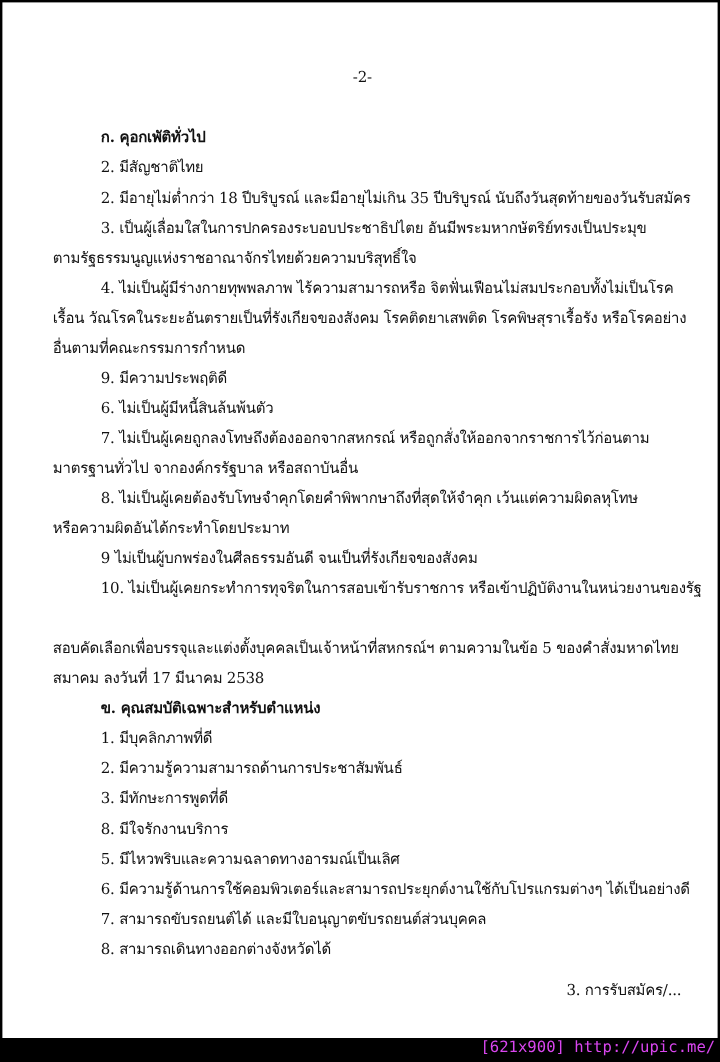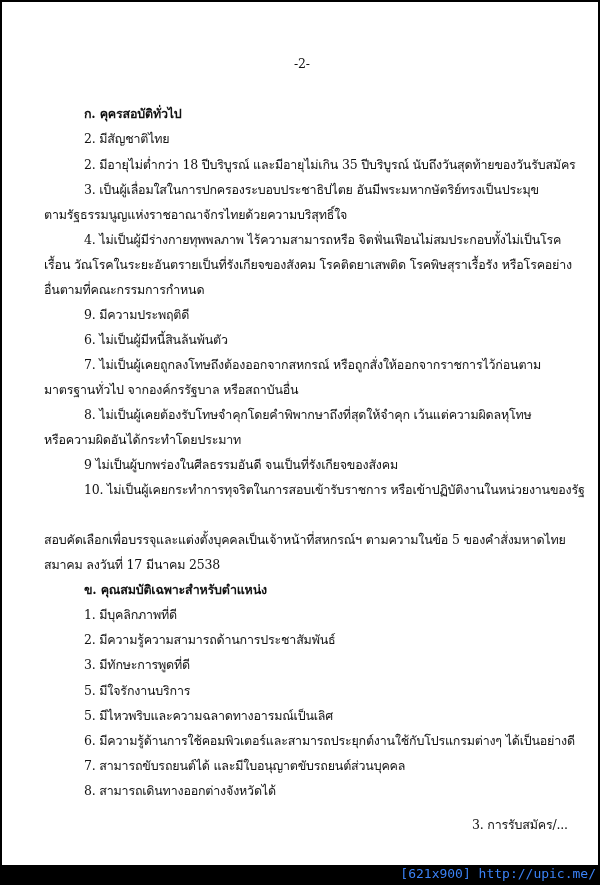--- a/index.html
+++ b/index.html
@@ -10,31 +10,31 @@
   .page {
     position:absolute; left:2px; top:2px; width:596px; height:863px;
     background:#fff; color:#111;
   }
   .line {
     position:absolute; font-size:12.5px; line-height:16px; white-space:nowrap;
     letter-spacing:-0.2px;
   }
   .bold { font-weight:bold; }
   .footer {
-    position:absolute; right:4px; top:866px; color:#3b82f6; font-size:13px;
+    position:absolute; right:4px; top:866px; color:#d946ef; font-size:13px;
     font-family: "DejaVu Sans Mono", "Liberation Mono", monospace;
   }
 </style>
 </head>
 <body>
 
 <div class="page">
   <div class="line" style="left:292px;top:54px;">-2-</div>
 
-  <div class="line bold" style="left:82px;top:104px;">ก. คุครสอบัติทั่วไป</div>
+  <div class="line bold" style="left:82px;top:104px;">ก. คุอกเพัติทั่วไป</div>
 
   <div class="line" style="left:82px;top:129px;">2.  มีสัญชาติไทย</div>
   <div class="line" style="left:82px;top:155px;">2.  มีอายุไม่ต่ำกว่า 18 ปีบริบูรณ์ และมีอายุไม่เกิน 35  ปีบริบูรณ์ นับถึงวันสุดท้ายของวันรับสมัคร</div>
   <div class="line" style="left:82px;top:180px;">3.  เป็นผู้เลื่อมใสในการปกครองระบอบประชาธิปไตย        อันมีพระมหากษัตริย์ทรงเป็นประมุข</div>
   <div class="line" style="left:42px;top:205px;">ตามรัฐธรรมนูญแห่งราชอาณาจักรไทยด้วยความบริสุทธิ์ใจ</div>
   <div class="line" style="left:82px;top:230px;">4.  ไม่เป็นผู้มีร่างกายทุพพลภาพ ไร้ความสามารถหรือ  จิตฟั่นเฟือนไม่สมประกอบทั้งไม่เป็นโรค</div>
   <div class="line" style="left:42px;top:255px;">เรื้อน  วัณโรคในระยะอันตรายเป็นที่รังเกียจของสังคม  โรคติดยาเสพติด  โรคพิษสุราเรื้อรัง    หรือโรคอย่าง</div>
   <div class="line" style="left:42px;top:280px;">อื่นตามที่คณะกรรมการกำหนด</div>
   <div class="line" style="left:82px;top:305px;">9.  มีความประพฤติดี</div>
   <div class="line" style="left:82px;top:330px;">6.  ไม่เป็นผู้มีหนี้สินล้นพ้นตัว</div>
@@ -44,21 +44,21 @@
   <div class="line" style="left:42px;top:430px;">หรือความผิดอันได้กระทำโดยประมาท</div>
   <div class="line" style="left:82px;top:455px;">9    ไม่เป็นผู้บกพร่องในศีลธรรมอันดี    จนเป็นที่รังเกียจของสังคม</div>
   <div class="line" style="left:82px;top:480px;">10. ไม่เป็นผู้เคยกระทำการทุจริตในการสอบเข้ารับราชการ  หรือเข้าปฏิบัติงานในหน่วยงานของรัฐ</div>
   <div class="line" style="left:42px;top:530px;">สอบคัดเลือกเพื่อบรรจุและแต่งตั้งบุคคลเป็นเจ้าหน้าที่สหกรณ์ฯ  ตามความในข้อ 5 ของคำสั่งมหาดไทย</div>
   <div class="line" style="left:42px;top:555px;">สมาคม  ลงวันที่  17 มีนาคม  2538</div>
 
   <div class="line bold" style="left:82px;top:580px;">ข. คุณสมบัติเฉพาะสำหรับตำแหน่ง</div>
   <div class="line" style="left:82px;top:605px;">1.  มีบุคลิกภาพที่ดี</div>
   <div class="line" style="left:82px;top:630px;">2.  มีความรู้ความสามารถด้านการประชาสัมพันธ์</div>
   <div class="line" style="left:82px;top:655px;">3.  มีทักษะการพูดที่ดี</div>
-  <div class="line" style="left:82px;top:681px;">5.  มีใจรักงานบริการ</div>
+  <div class="line" style="left:82px;top:681px;">8.  มีใจรักงานบริการ</div>
   <div class="line" style="left:82px;top:706px;">5.  มีไหวพริบและความฉลาดทางอารมณ์เป็นเลิศ</div>
   <div class="line" style="left:82px;top:731px;">6.  มีความรู้ด้านการใช้คอมพิวเตอร์และสามารถประยุกต์งานใช้กับโปรแกรมต่างๆ  ได้เป็นอย่างดี</div>
   <div class="line" style="left:82px;top:756px;">7.  สามารถขับรถยนต์ได้  และมีใบอนุญาตขับรถยนต์ส่วนบุคคล</div>
   <div class="line" style="left:82px;top:781px;">8.  สามารถเดินทางออกต่างจังหวัดได้</div>
 
   <div class="line" style="left:470px;top:815px;">3. การรับสมัคร/...</div>
 </div>
 
 <div class="footer">[621x900] http://upic.me/</div>
 

